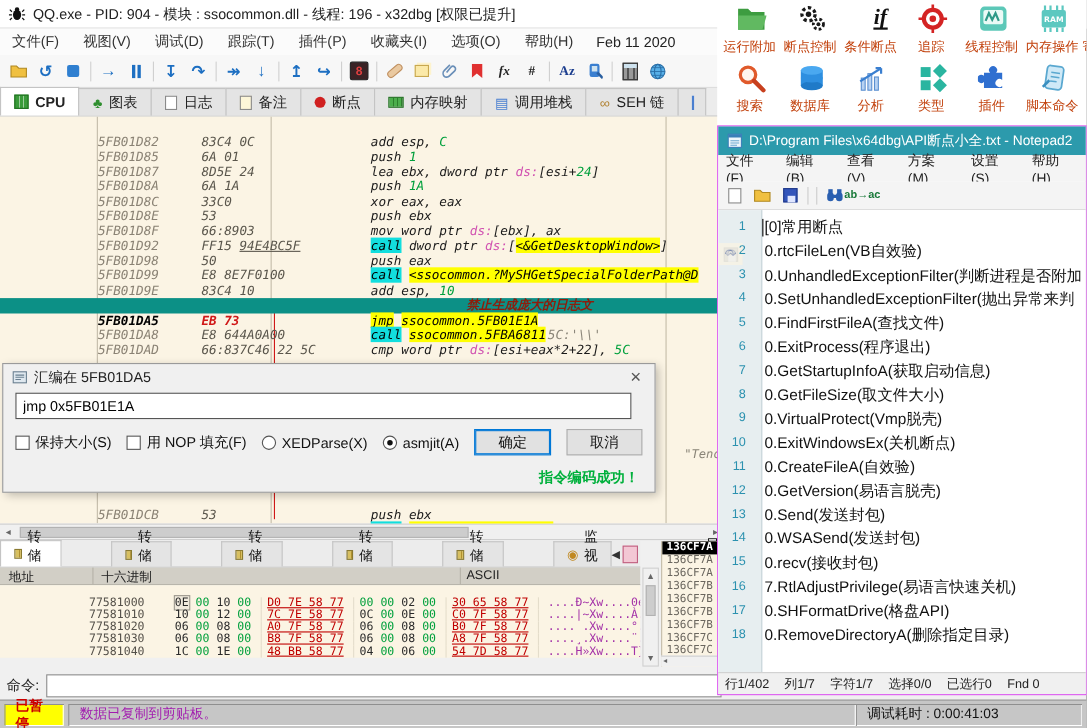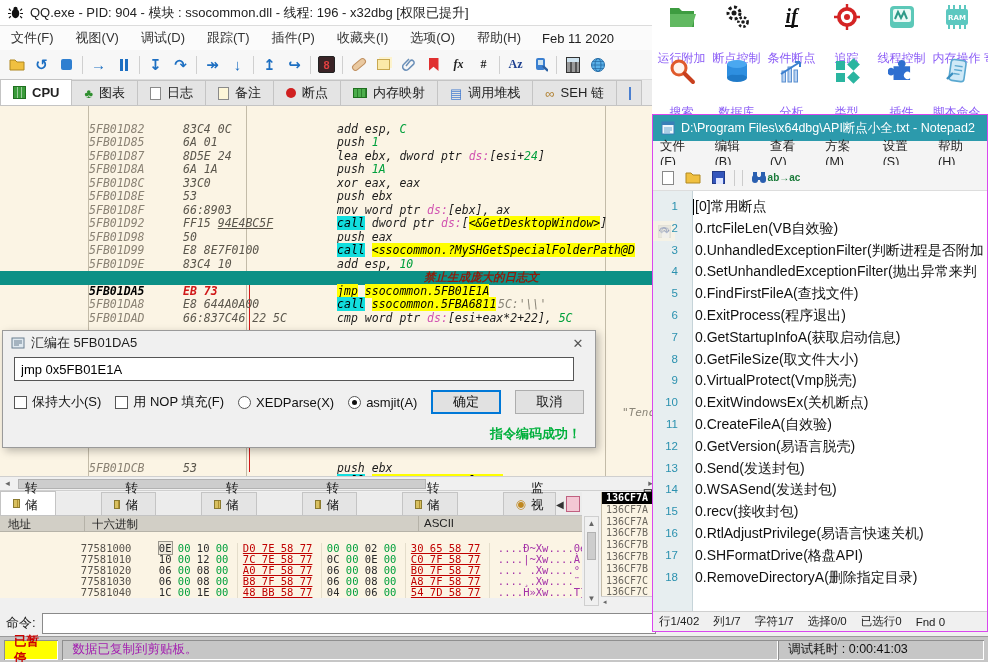--- a/index.html
+++ b/index.html
@@ -130,22 +130,22 @@
   .spause{background:#ffff00;color:#cc0000;font-weight:bold;}
   .smsg{width:777px;color:#a21caf;}
   .stime{margin-left:auto;margin-right:4px;width:222px;color:#111;}
 
   
   .launch{position:absolute;left:652px;top:0;width:336px;height:114px;background:#fff;z-index:40;overflow:hidden;}
   .lrow{position:absolute;left:2px;display:flex;}
   .lrow.r1{top:2px;} .lrow.r2{top:56px;}
   .litem{width:55px;display:flex;flex-direction:column;align-items:center;gap:2px;}
   .litem.partial{width:14px;overflow:hidden;align-items:flex-start;}
-  .licon{width:30px;height:30px;display:flex;align-items:center;justify-content:center;}
-  .llabel{font-size:12px;color:#8b5cf6;white-space:nowrap;margin-top:16px;}
+  .licon{width:30px;height:30px;display:flex;align-items:center;justify-content:flex-end;}
+  .llabel{font-size:12px;color:#c2410c;white-space:nowrap;}
   .ifico{font-family:"Liberation Serif",serif;font-style:italic;font-weight:bold;font-size:20px;border-bottom:2px solid #111;line-height:18px;color:#111;}
 
   
   .np{position:absolute;left:652px;top:114px;width:336px;height:518px;background:#fff;border:1px solid #d946ef;z-index:40;
       display:flex;flex-direction:column;}
   .np-ttl{height:26px;background:#2c9aac;color:#fff;display:flex;align-items:center;gap:6px;padding:0 8px;font-size:12.5px;white-space:nowrap;overflow:hidden;}
   .np-menu{height:24px;background:#f4f4f4;display:flex;align-items:center;font-size:12.5px;color:#222;}
   .np-menu span{padding:0 7px;}
   .np-tools{height:26px;background:#f4f4f4;border-bottom:1px solid #ddd;display:flex;align-items:center;padding-left:4px;gap:3px;}
   .nico{width:22px;height:20px;display:flex;align-items:center;justify-content:center;font-size:13px;}
@@ -804,21 +804,21 @@
               <span class="ltext">0.WSASend(发送封包)</span>
             </div>
 
             <div class="nline">
               <span class="ln">15</span>
               <span class="ltext">0.recv(接收封包)</span>
             </div>
 
             <div class="nline">
               <span class="ln">16</span>
-              <span class="ltext">0.RtlAdjustPrivilege(易语言快速关机)</span>
+              <span class="ltext">7.RtlAdjustPrivilege(易语言快速关机)</span>
             </div>
 
             <div class="nline">
               <span class="ln">17</span>
               <span class="ltext">0.SHFormatDrive(格盘API)</span>
             </div>
 
             <div class="nline">
               <span class="ln">18</span>
               <span class="ltext">0.RemoveDirectoryA(删除指定目录)</span>

